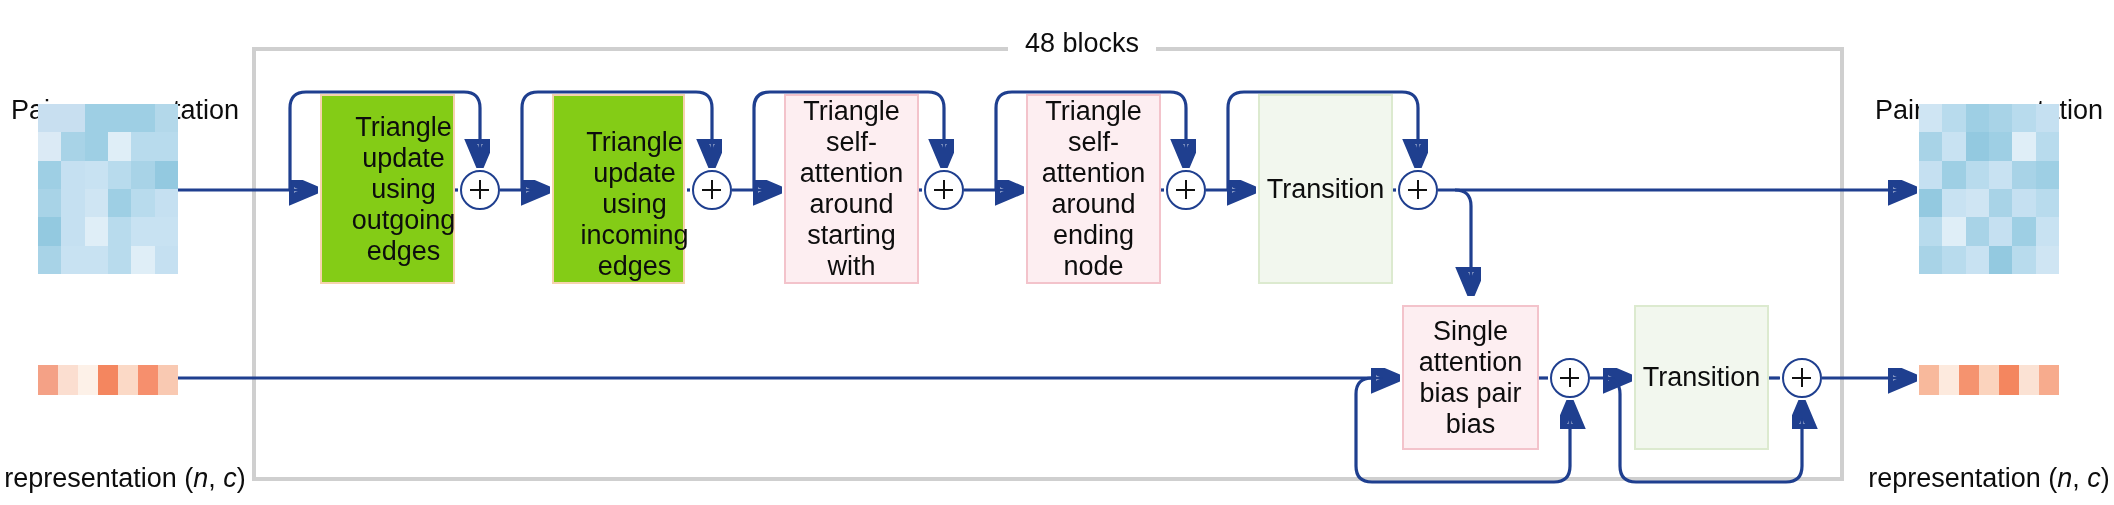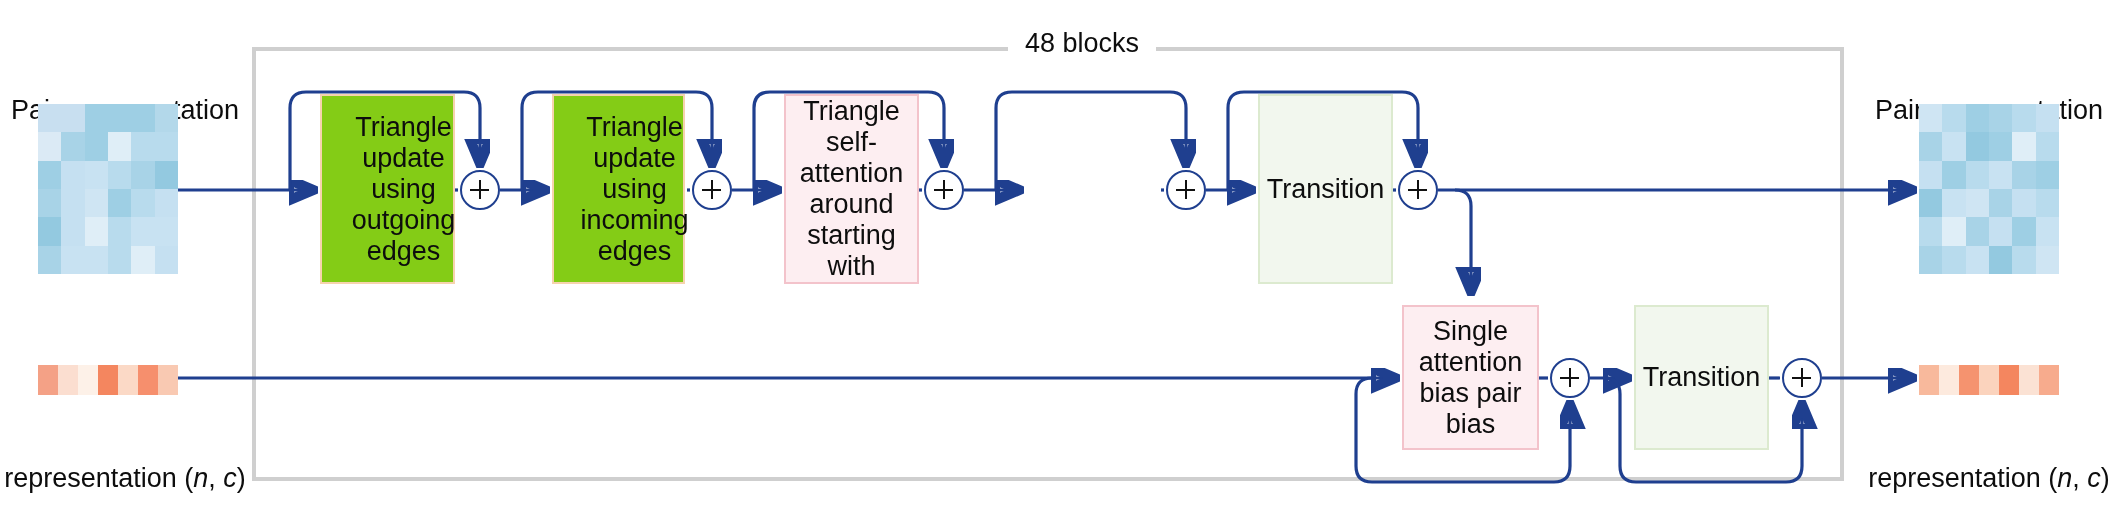--- a/index.html
+++ b/index.html
@@ -117,28 +117,31 @@
       <div style="background: rgb(249, 201, 178);"></div>
     </div>
 
   <div id="blocks-container"></div>
   <div id="blocks-label">48 blocks</div>
 
   <div class="box orange" style="left:320px;top:94px;width:135px;height:190px;">
     <span>Triangle update using outgoing edges</span>
   </div>
 
-  <div class="box orange" style="left:552px;top:94px;width:133px;height:190px;">
+  <div class="box orange" style="left:552px;top:94px;width:133px;height:190px;align-items:flex-end;">
     <span>Triangle update using incoming edges</span>
   </div>
 
   <div class="box pink" style="left:784px;top:94px;width:135px;height:190px;">
     <span>Triangle self-attention around starting with</span>
   </div>
 
+  <div class="box pink" style="left:1026px;top:94px;width:135px;height:190px;">
+    <span>Triangle self-attention around ending node</span>
+  </div>
 
   <div class="box green" style="left:1258px;top:94px;width:135px;height:190px;">
     <span>Transition</span>
   </div>
 
   <div class="box pink" style="left:1402px;top:305px;width:137px;height:145px;">
     <span>Single attention bias pair bias</span>
   </div>
 
   <div class="box green" style="left:1634px;top:305px;width:135px;height:145px;">

